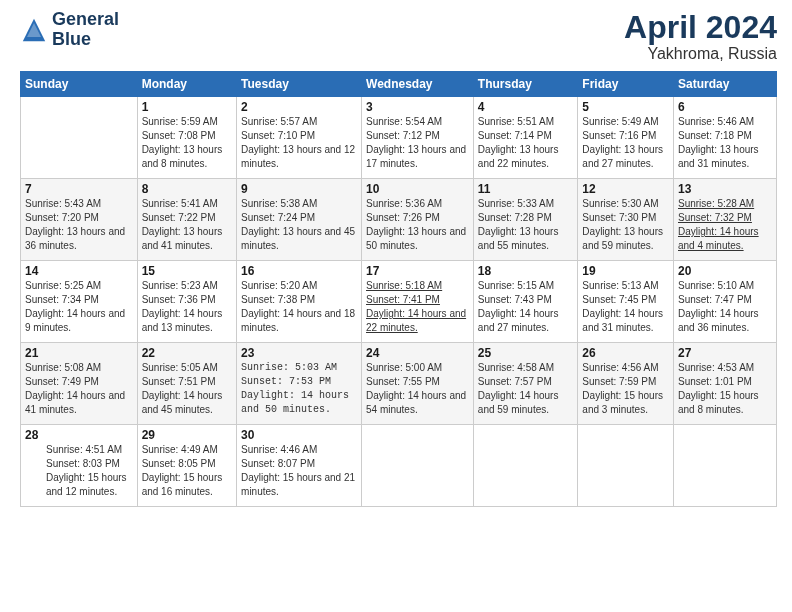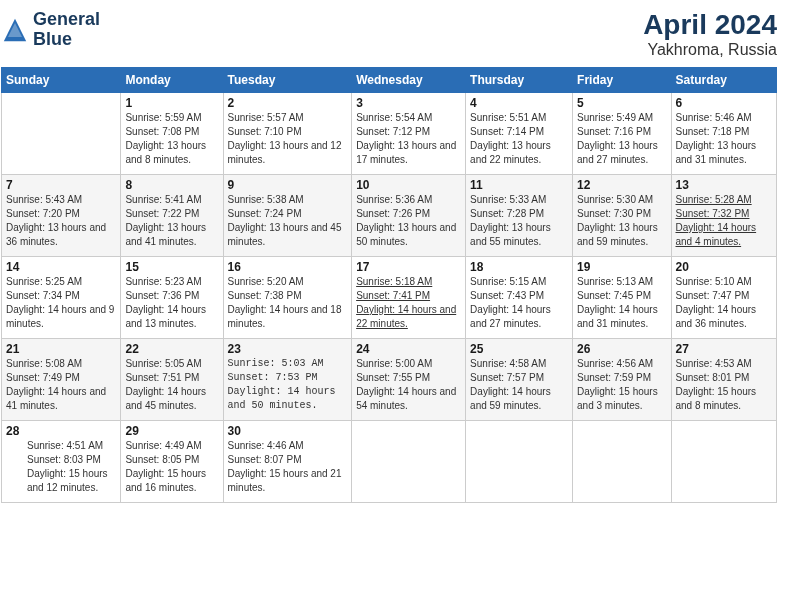--- a/index.html
+++ b/index.html
@@ -5,21 +5,21 @@
     * { box-sizing: border-box; margin: 0; padding: 0; }
     body {
       font-family: Arial, sans-serif;
       background: #fff;
       width: 792px;
       height: 612px;
       overflow: hidden;
     }
     .container {
       width: 792px;
-      padding: 10px 15px 10px 1px;
+      padding: 10px 15px 10px 20px;
     }
     .header-row {
       display: flex;
       align-items: flex-start;
       justify-content: space-between;
       margin-bottom: 8px;
     }
     .logo {
       display: flex;
       align-items: center;
@@ -32,21 +32,21 @@
       line-height: 1.1;
     }
     .logo-icon {
       width: 28px;
       height: 28px;
     }
     .title-block {
       text-align: right;
     }
     .month-title {
-      font-size: 28px;
+      font-size: 32px;
       font-weight: bold;
       color: #1a3a5c;
       line-height: 1.1;
     }
     .location {
       font-size: 16px;
       color: #333;
     }
     table {
       width: 100%;
@@ -286,21 +286,21 @@
           </td>
           <td>
             <span class="day-number">26</span>
             <div class="day-info" style="white-space: pre-line;">Sunrise: 4:56 AM
 Sunset: 7:59 PM
 Daylight: 15 hours and 3 minutes.</div>
           </td>
           <td>
             <span class="day-number">27</span>
             <div class="day-info" style="white-space: pre-line;">Sunrise: 4:53 AM
-Sunset: 8:01 PM
+Sunset: 1:01 PM
 Daylight: 15 hours and 8 minutes.</div>
           </td>
         </tr>
         <tr>
           <td>
             <span class="day-number">28</span>
             <div class="day-info" style="white-space: pre-line; margin-left: 21px;">Sunrise: 4:51 AM
 Sunset: 8:03 PM
 Daylight: 15 hours and 12 minutes.</div>
           </td>

